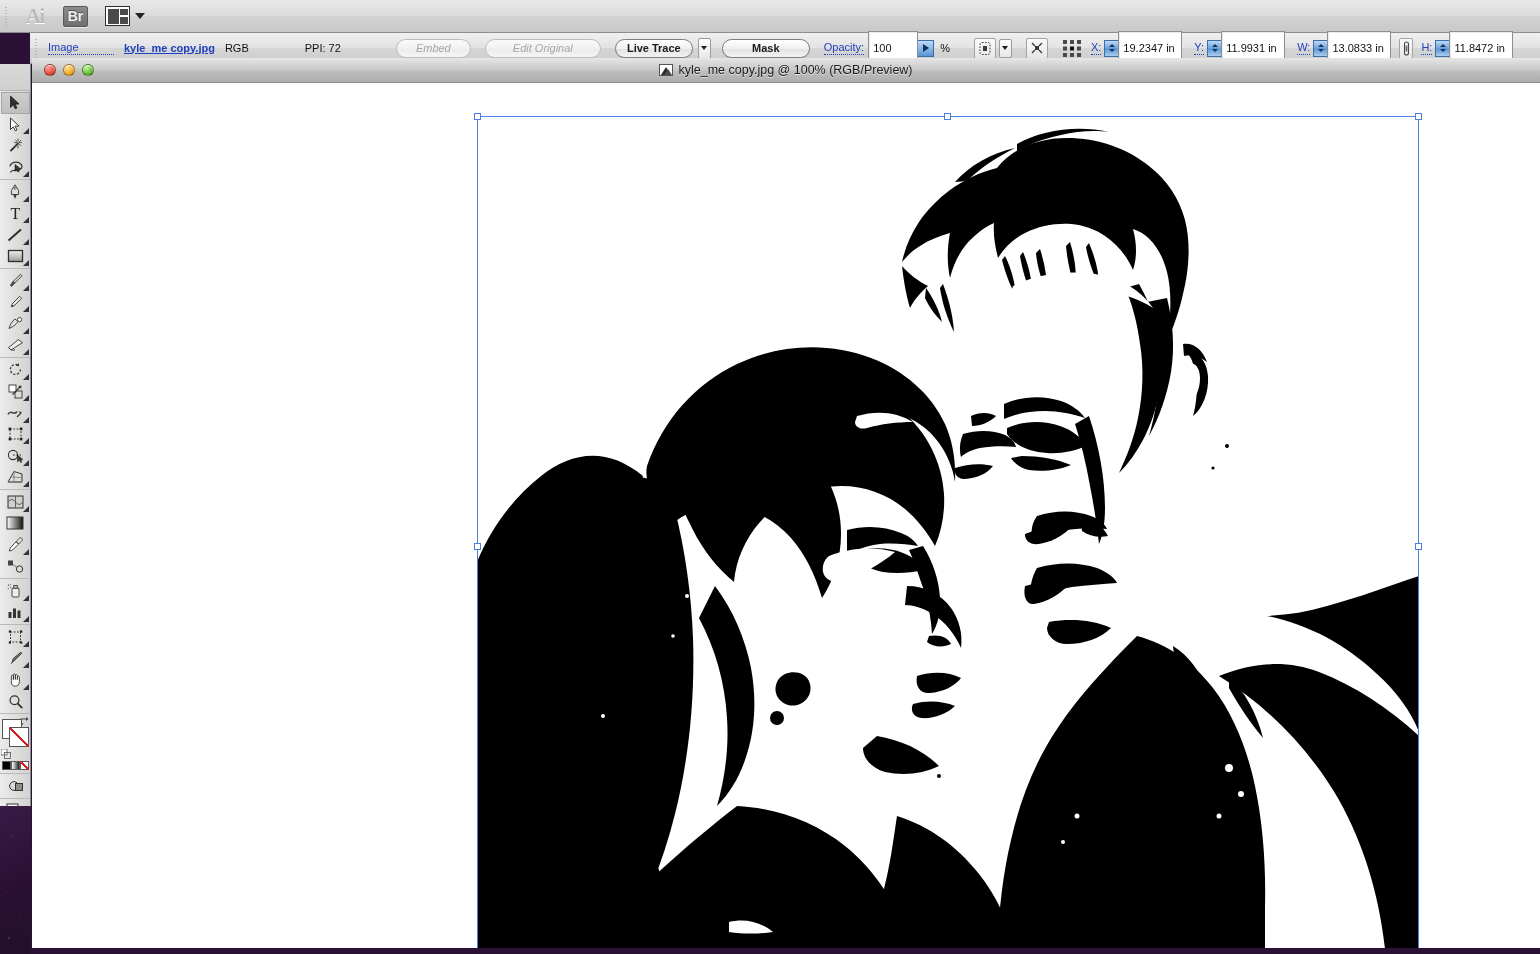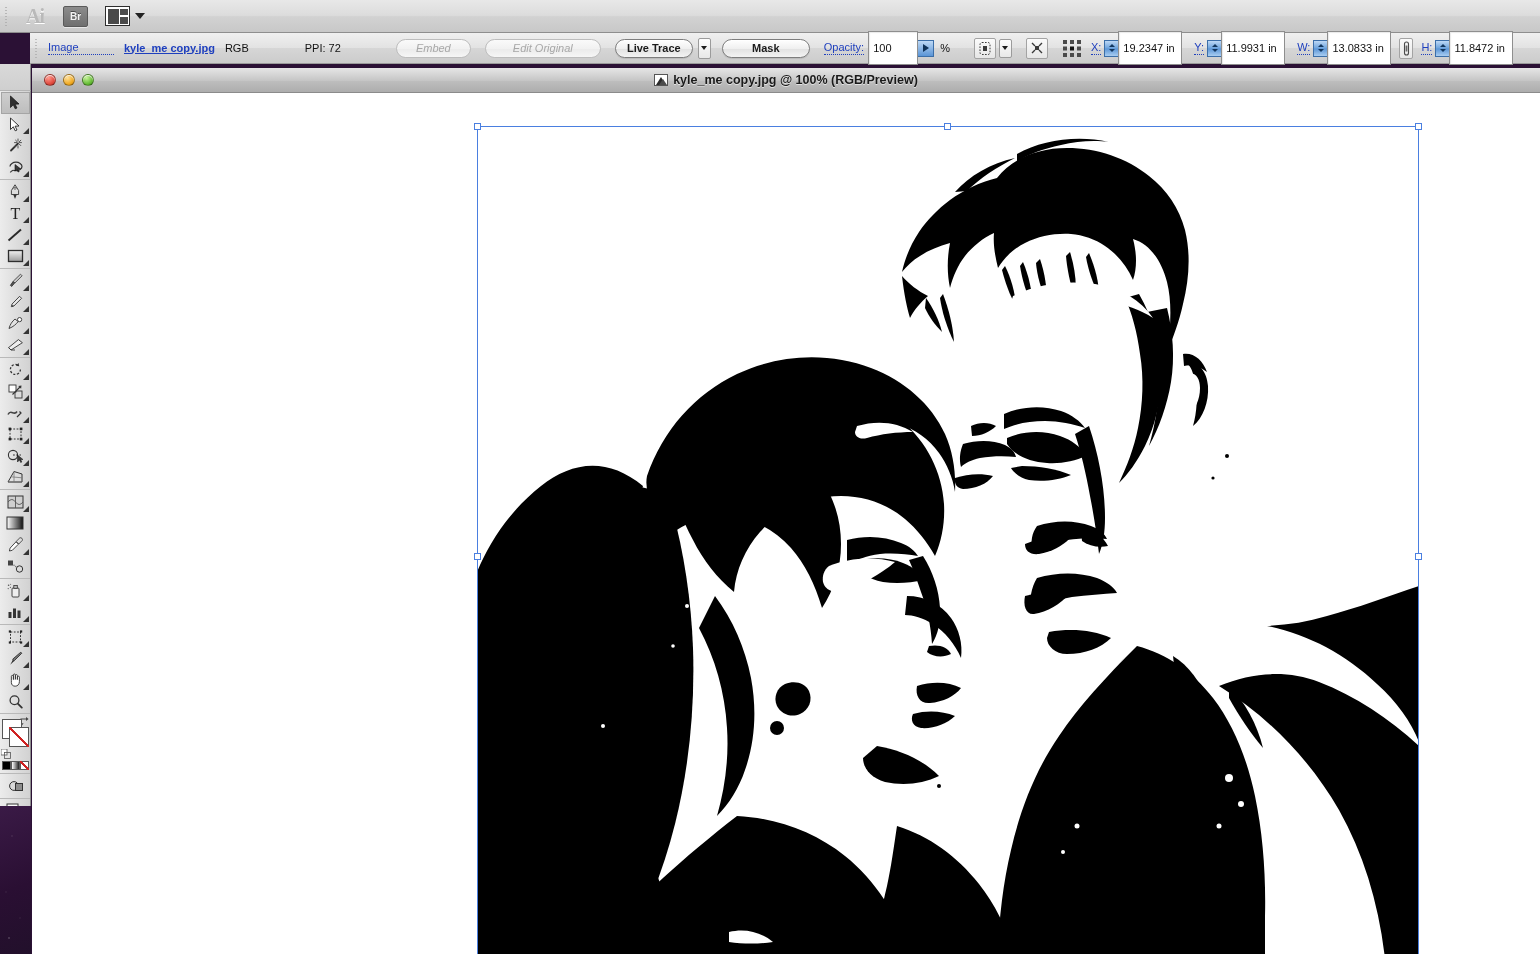--- a/index.html
+++ b/index.html
@@ -25,21 +25,21 @@
   .ai-logo {
     margin-left:8px; width:34px; height:24px; color:#b9b9b9;
     font-family:"Liberation Serif", serif; font-size:20px; font-weight:bold;
     display:flex; align-items:center; justify-content:center;
     text-shadow:0 1px 0 #fff; letter-spacing:-1px;
   }
   .br-btn {
     margin-left:11px; width:25px; height:21px; border-radius:2px;
     background:linear-gradient(to bottom,#8c8c8c,#6f6f6f);
     border:1px solid #5a5a5a; color:#f2f2f2;
-    font-size:10px; font-weight:bold; display:flex; align-items:center; justify-content:center;
+    font-size:14px; font-weight:bold; display:flex; align-items:center; justify-content:center;
     text-shadow:0 -1px 0 rgba(0,0,0,.45); box-shadow:0 1px 0 rgba(255,255,255,.55);
   }
   .arrange-wrap { margin-left:17px; display:flex; align-items:center; gap:5px; }
   .arrange-icon { width:25px; height:20px; border:1.6px solid #2e2e2e; background:#fff;
     display:grid; grid-template-columns:11px 1fr; grid-template-rows:1fr 1fr; gap:1.5px; padding:1.5px; }
   .arrange-icon i { background:#4a4a4a; display:block; }
   .arrange-icon i.l { grid-row:1 / span 2; }
   .caret-dn { width:0;height:0;border-left:5px solid transparent;border-right:5px solid transparent;border-top:6px solid #222; }
 
   
@@ -81,21 +81,21 @@
   .stepper u { width:0;height:0;border-left:3px solid transparent;border-right:3px solid transparent;border-bottom:3.5px solid #12365e; display:block; }
   .stepper d { width:0;height:0;border-left:3px solid transparent;border-right:3px solid transparent;border-top:3.5px solid #12365e; display:block; }
   .op-arrow { width:16px; height:17px; border:1px solid #3b6ea8; border-left:none;
     background:linear-gradient(to bottom,#bdd8f5,#5b95d6); display:flex; align-items:center; justify-content:center; }
   .op-arrow i { width:0;height:0;border-top:4px solid transparent;border-bottom:4px solid transparent;border-left:6px solid #0f3258; }
   .icon-box { width:22px; height:21px; border:1px solid #a3a3a3; border-radius:2px;
     background:linear-gradient(to bottom,#fbfbfb,#e6e6e6); display:flex; align-items:center; justify-content:center; }
   .icon-box.flat { border:none; background:none; }
 
   
-  .docwin { position:absolute; left:32px; top:68px; width:1508px; height:652px; background:#fff;font-weight:bold; }
+  .docwin { position:absolute; left:32px; top:58px; width:1508px; height:652px; background:#fff; }
   .titlebar {
     height:25px; width:100%;
     background:linear-gradient(to bottom,#e6e6e6,#c4c4c4 55%,#bdbdbd 56%,#adadad);
     border-bottom:1px solid #8b8b8b;
     display:flex; align-items:center; position:relative;
   }
   .lights { display:flex; gap:7px; margin-left:12px; }
   .light { width:12px; height:12px; border-radius:50%; border:1px solid rgba(0,0,0,.34);
     box-shadow:inset 0 1px 1px rgba(255,255,255,.85); }
   .light.r { background:radial-gradient(circle at 35% 28%,#ff9b90,#e0483c 65%,#a92c22); }

